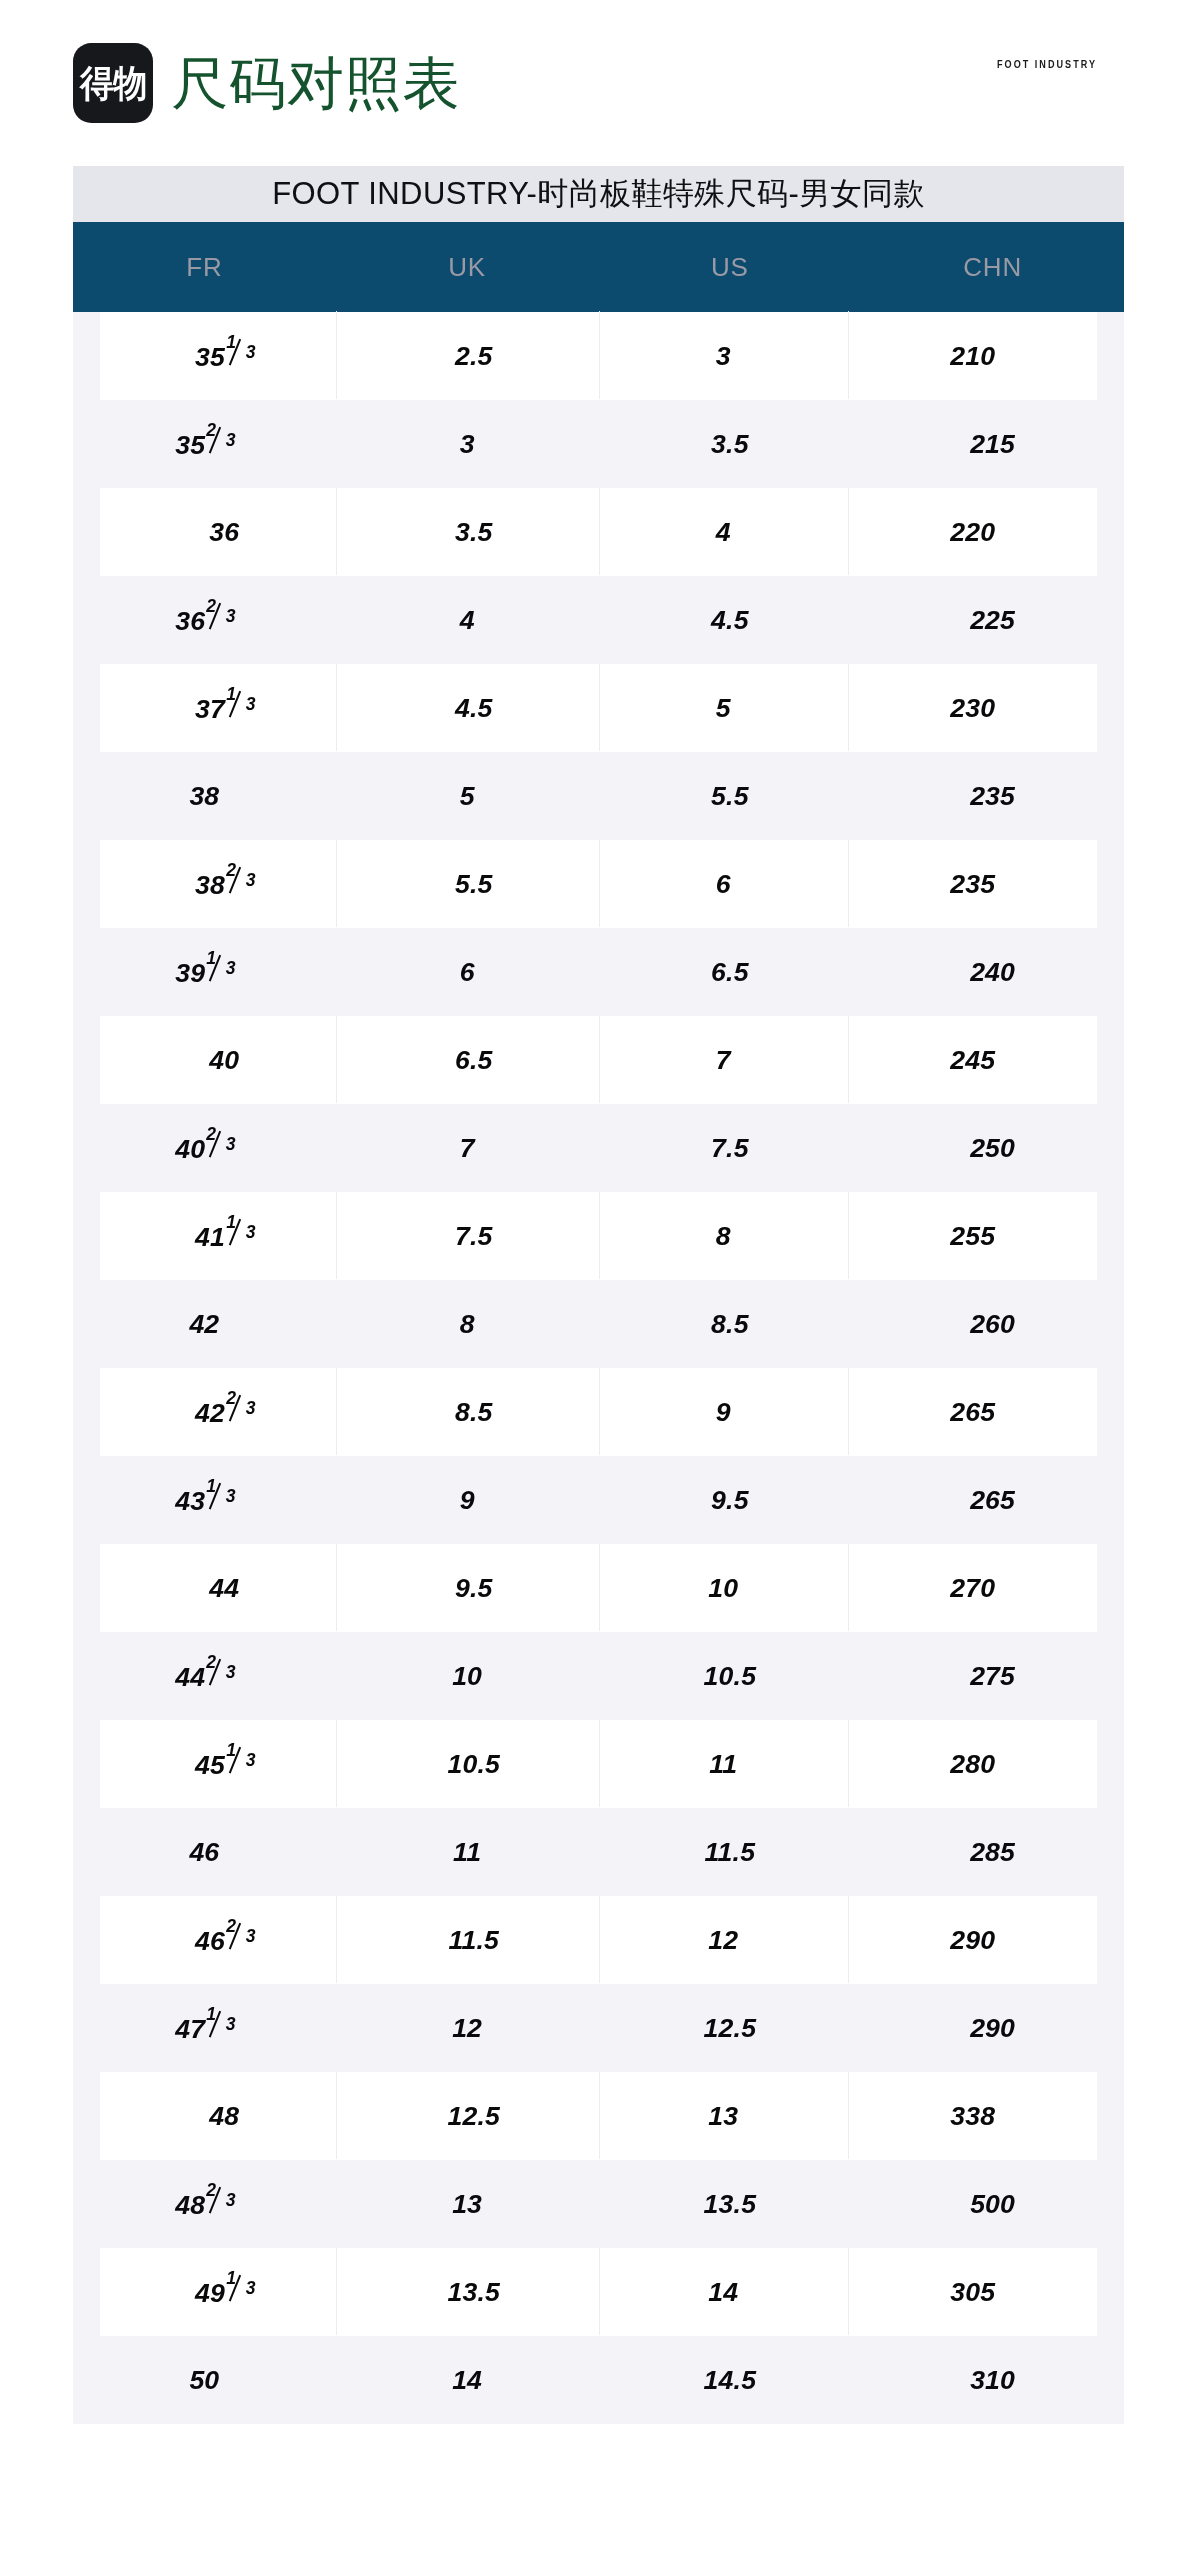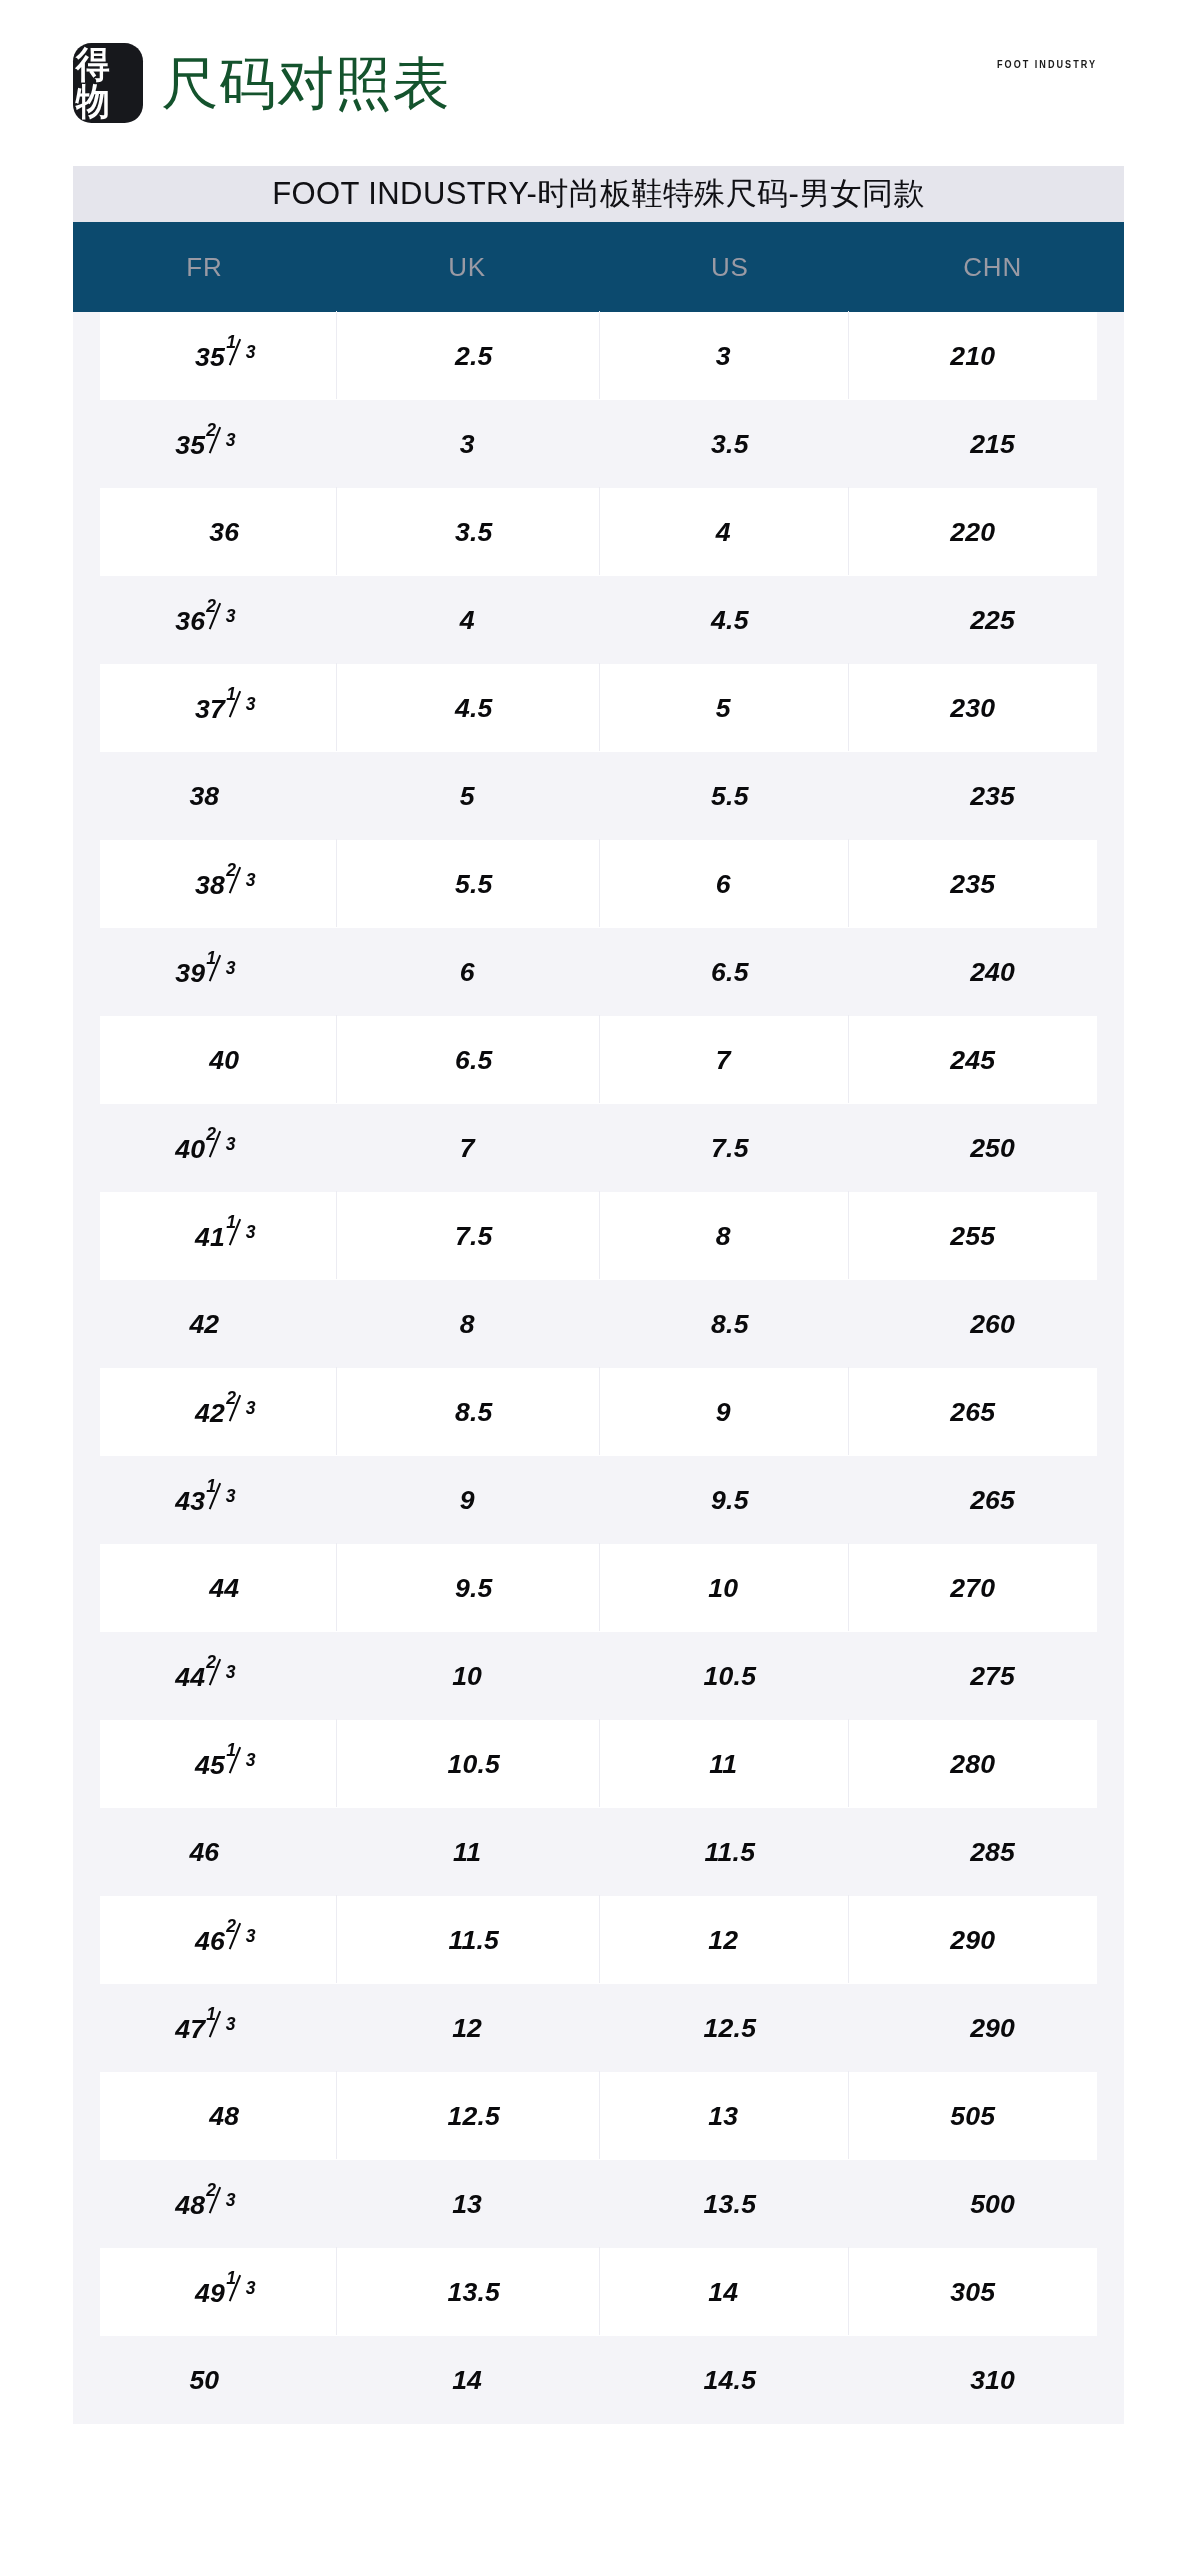--- a/index.html
+++ b/index.html
@@ -31,21 +31,21 @@
     display: flex;
     align-items: center;
     box-sizing: border-box;
   }
   .brand-lockup {
     display: flex;
     align-items: center;
     gap: 18.3px;
   }
   .logo-badge {
-    width: 70px;
+    width: 80px;
     height: 80px;
     border-radius: 18.3px;
     background: #17181c;
     display: flex;
     align-items: center;
     justify-content: center;
     flex: none;
   }
   .logo-glyph {
     color: #ffffff;
@@ -329,21 +329,21 @@
         <div class="row even">
           <div class="cell"><span>47</span><span class="frac"><span class="num">1</span><span class="bar"></span><span class="den">3</span></span></div>
           <div class="cell">12</div>
           <div class="cell">12.5</div>
           <div class="cell">290</div>
         </div>
         <div class="row odd">
           <div class="cell">48</div>
           <div class="cell">12.5</div>
           <div class="cell">13</div>
-          <div class="cell">505</div>
+          <div class="cell">338</div>
         </div>
         <div class="row even">
           <div class="cell"><span>48</span><span class="frac"><span class="num">2</span><span class="bar"></span><span class="den">3</span></span></div>
           <div class="cell">13</div>
           <div class="cell">13.5</div>
           <div class="cell">500</div>
         </div>
         <div class="row odd">
           <div class="cell"><span>49</span><span class="frac"><span class="num">1</span><span class="bar"></span><span class="den">3</span></span></div>
           <div class="cell">13.5</div>

